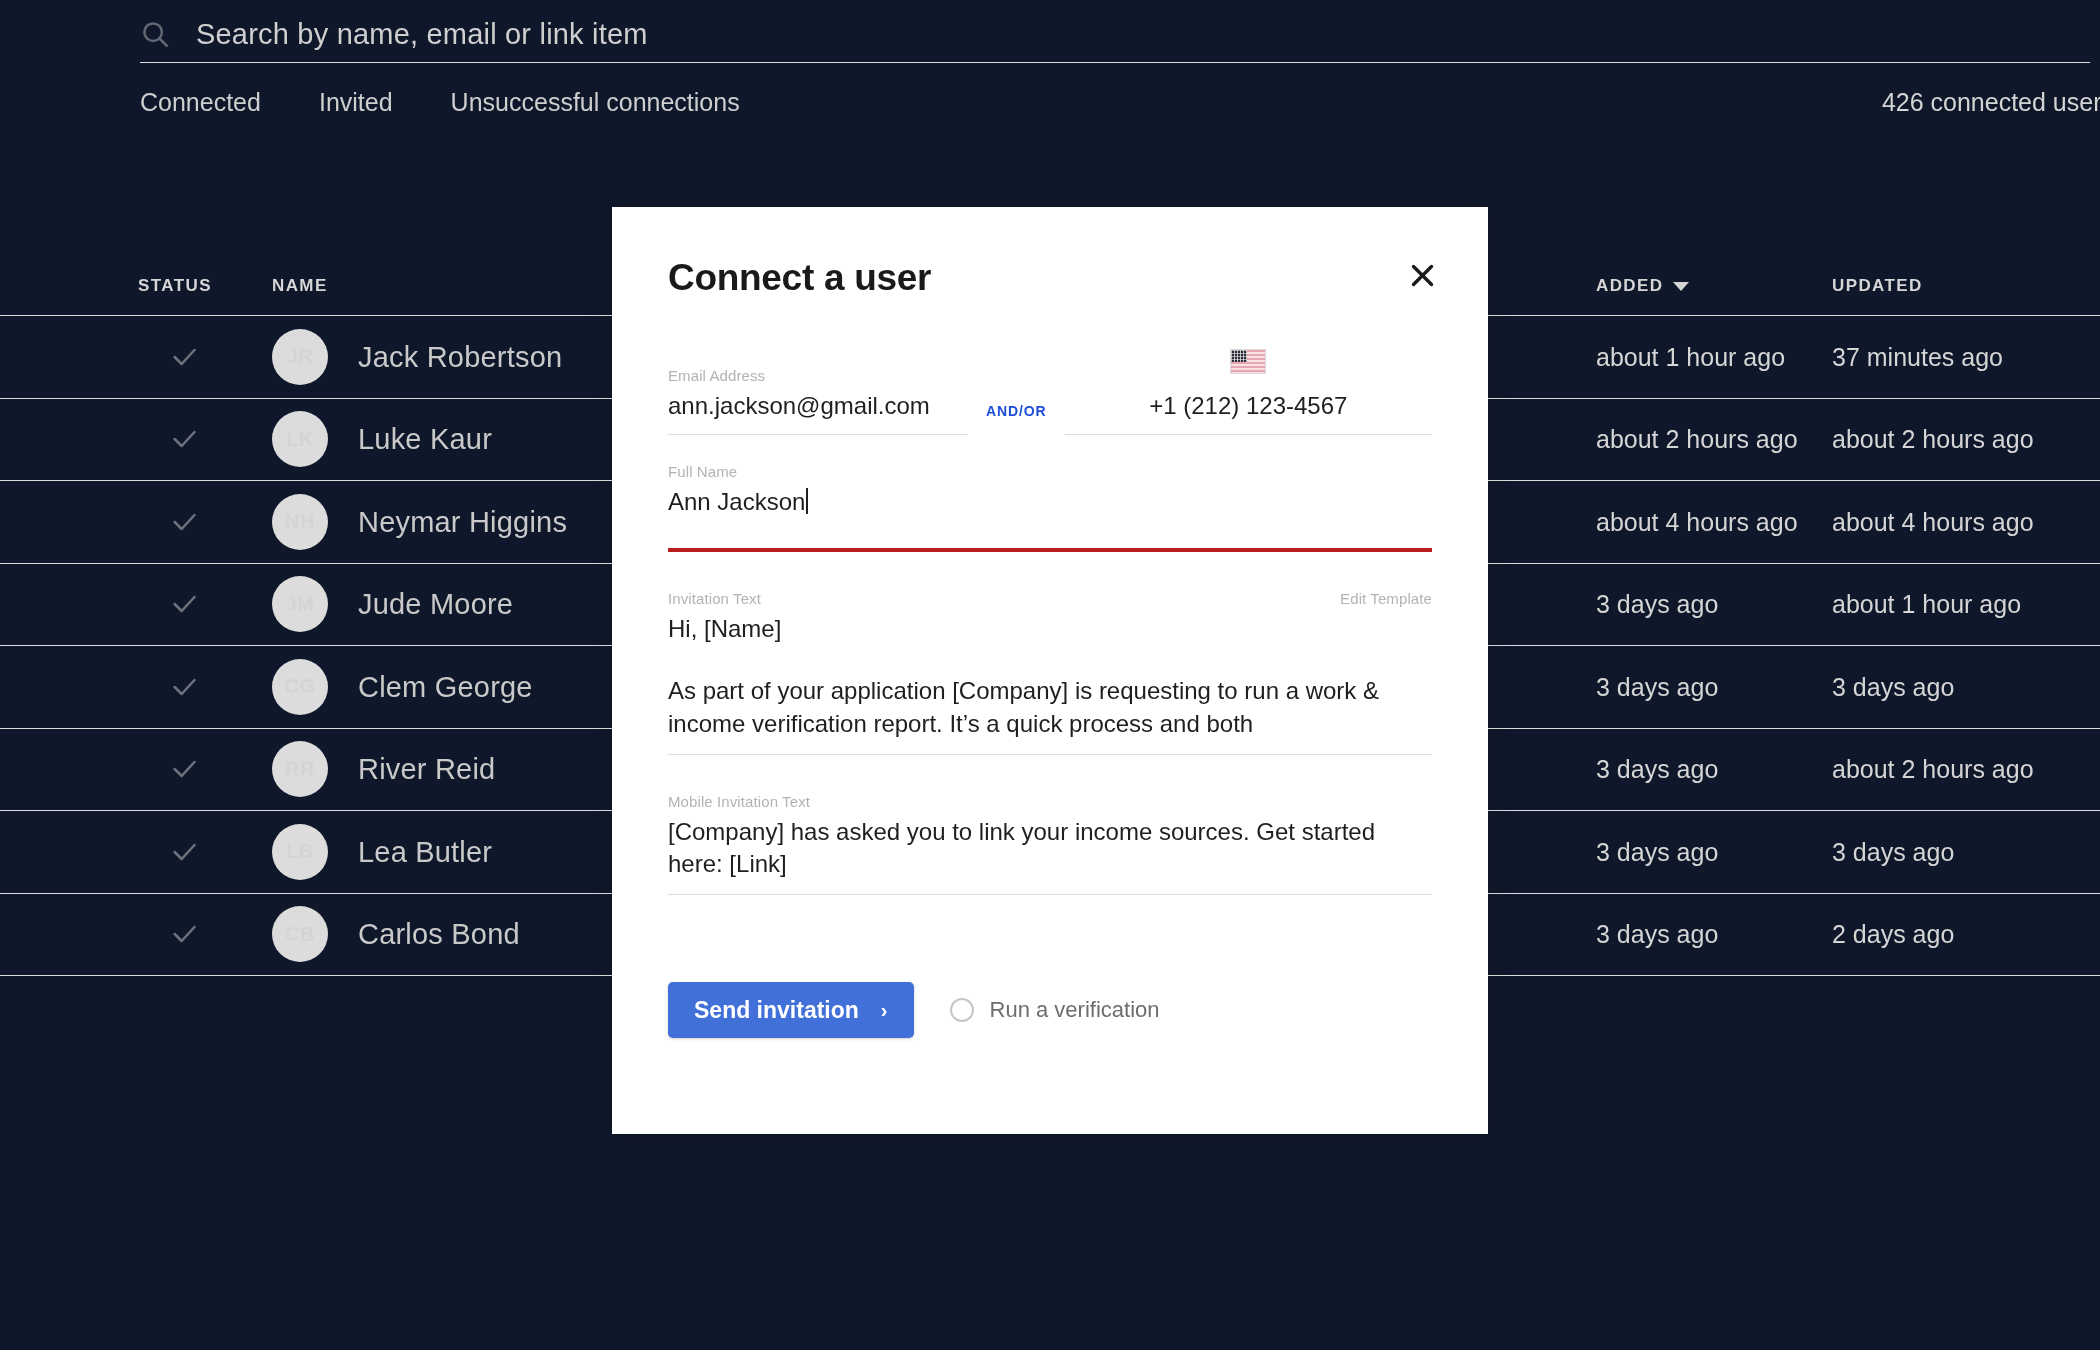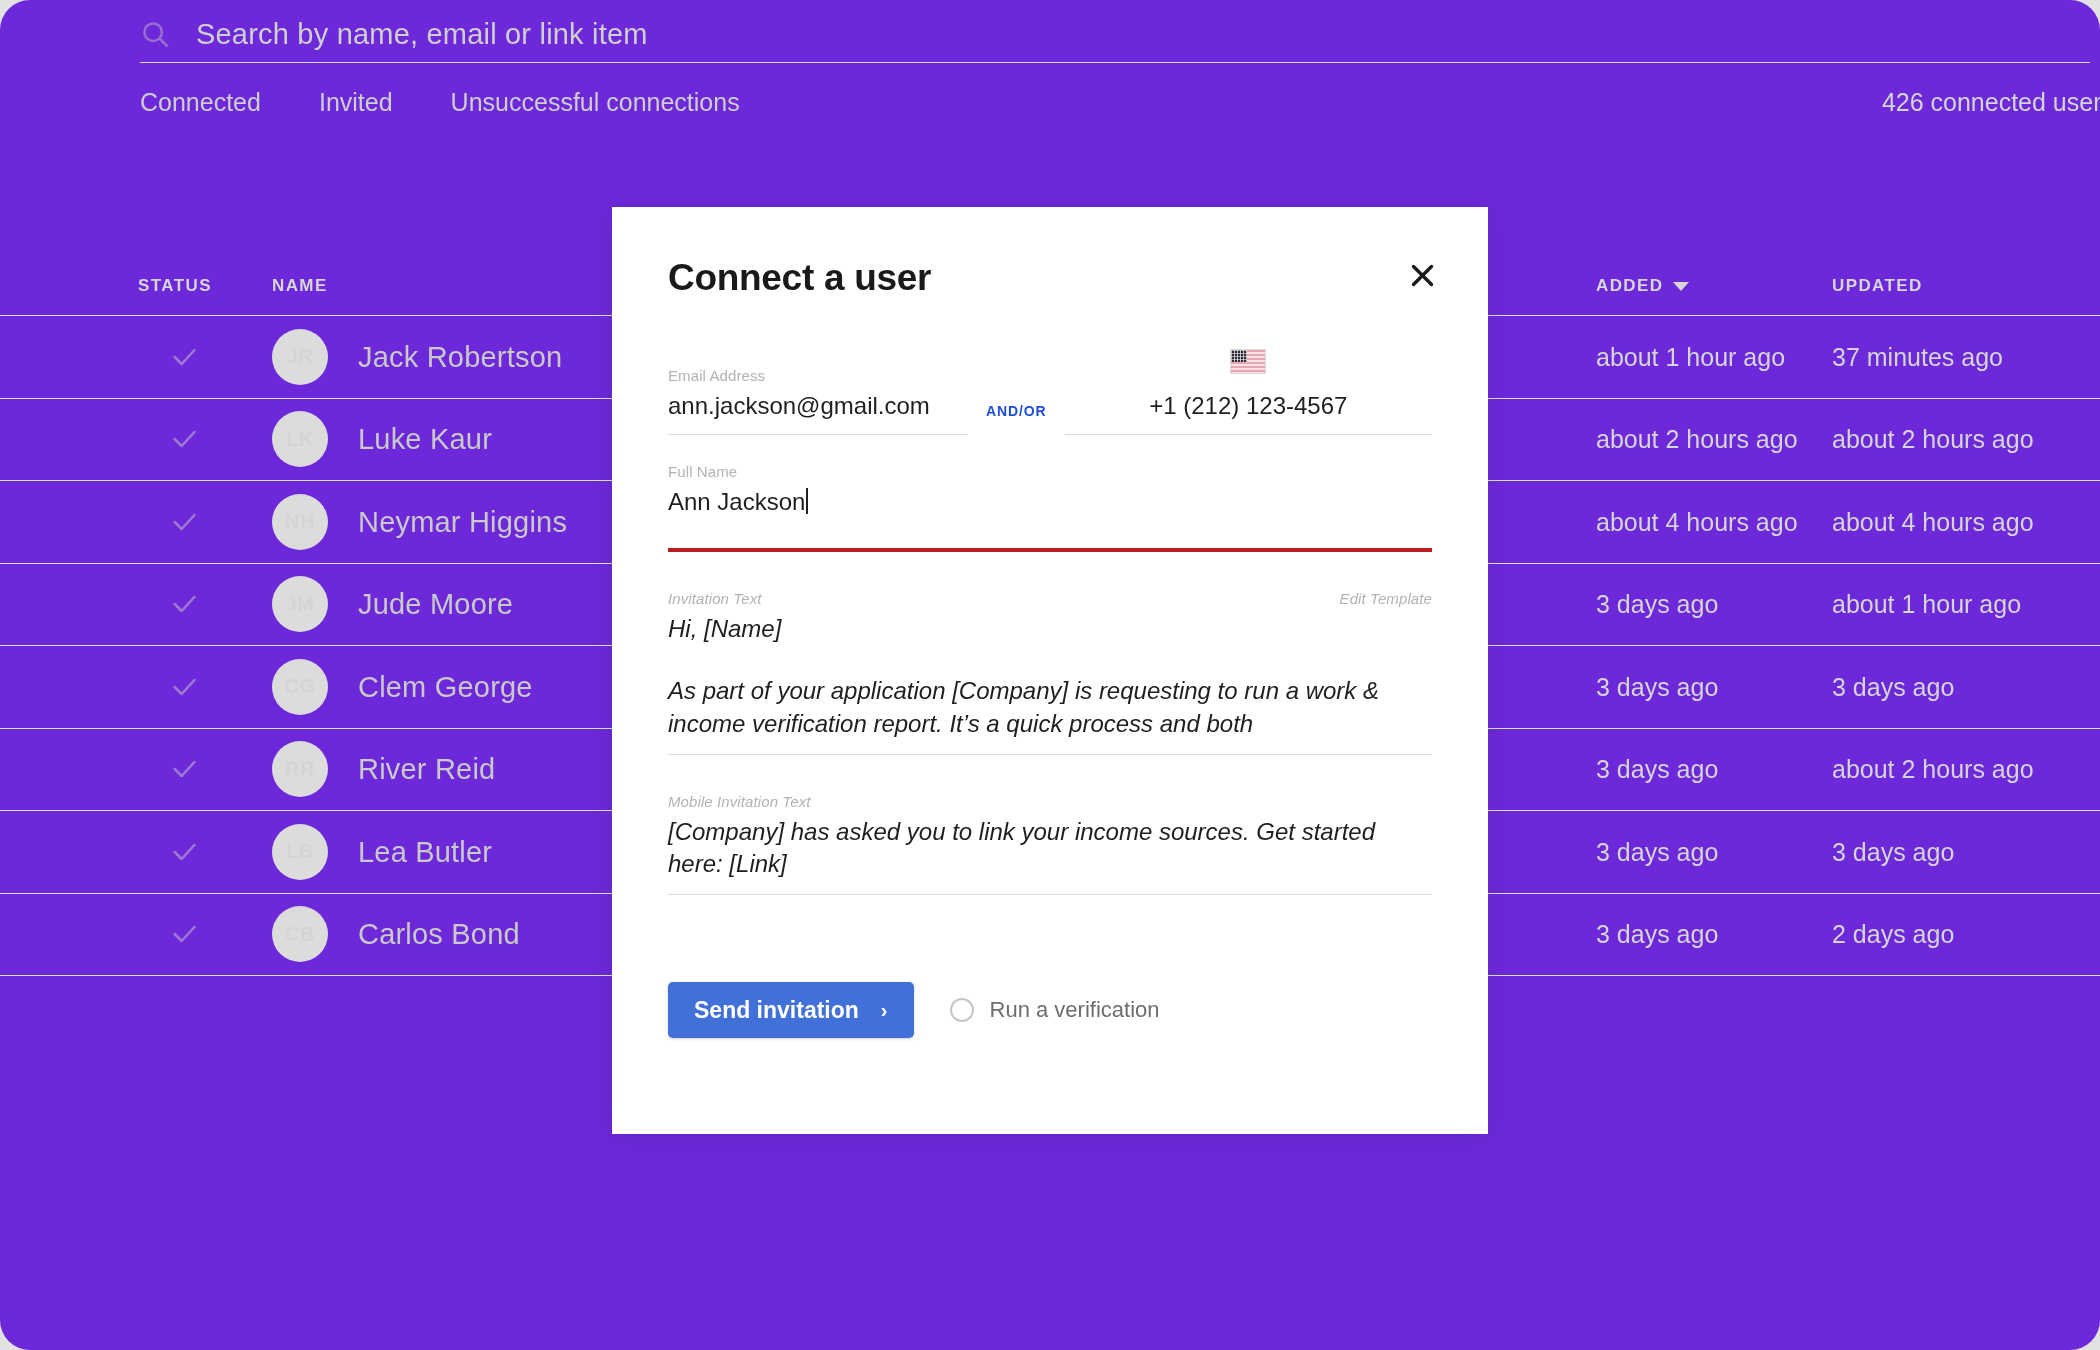--- a/index.html
+++ b/index.html
@@ -7,23 +7,22 @@
   html, body {
     width: 2100px; height: 1350px;
     overflow: hidden;
     font-family: "Liberation Sans", sans-serif;
     background: #e2e2e2;
   }
 
   
   #bg-page {
     position: absolute; inset: 0;
-    background: #6d28d9;
+    background: #0f172a;
     filter: blur(0.6px);
-    border-radius: 30px;
   }
 
   .bg-search-row {
     position: absolute; left: 140px; top: 6px;
     display: flex; align-items: center; gap: 26px;
     width: 1800px; height: 56px;
   }
   .search-icon { width: 30px; height: 30px; flex: none; opacity: .45; }
   .search-placeholder {
     font-size: 29px; color: #cfcfcf; letter-spacing: .2px;
@@ -132,21 +131,21 @@
       to bottom, #e8a7b0 0 2px, #f7dfe2 2px 4px);
   }
   .flag .canton {
     position: absolute; left: 0; top: 0; width: 16px; height: 12px;
     background: #2b2b3a;
     background-image:
       repeating-linear-gradient(to right, rgba(255,255,255,.65) 0 1px, transparent 1px 3px),
       repeating-linear-gradient(to bottom, rgba(255,255,255,.55) 0 1px, transparent 1px 3px);
   }
 
-  .f-block { margin-top: 38px; font-style: italic; }
+  .f-block { margin-top: 38px; }
   .f-block .uline { border-bottom: 1px solid #dcdcdc; padding-bottom: 14px; }
   .label-row { display: flex; justify-content: space-between; align-items: baseline; }
   .edit-template {
     font-size: 15px; color: #b3b3b3; cursor: pointer; letter-spacing: .1px;
   }
 
   .f-name { margin-top: 28px; }
   .f-name .uline { border-bottom: 4px solid #b91c1c; padding-bottom: 30px; }
   .caret-text {
     display: inline-block; width: 2px; height: 26px; background: #1f1f1f;

